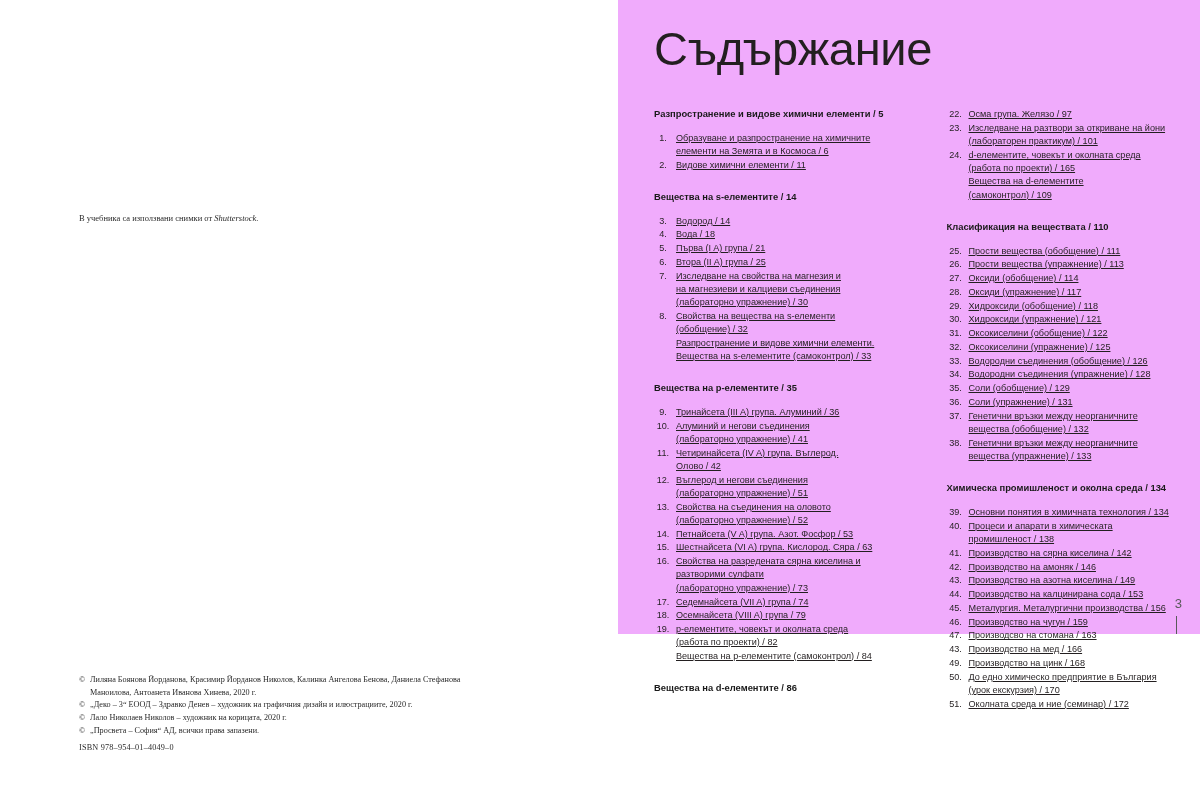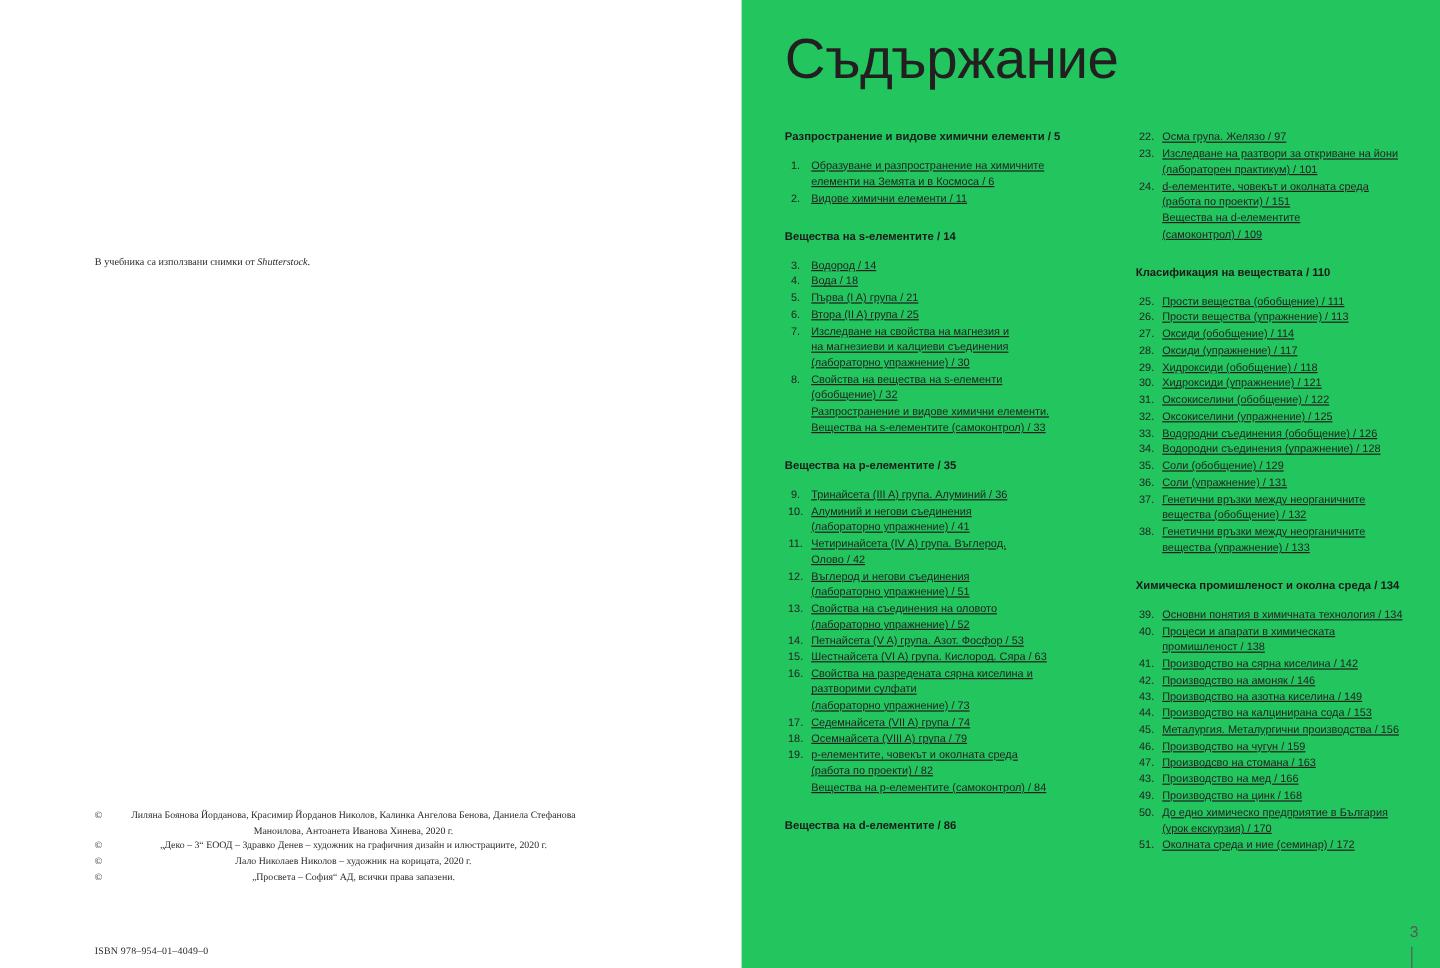--- a/index.html
+++ b/index.html
@@ -34,35 +34,35 @@
     position: absolute;
     left: 43px; top: 674px;
     width: 420px;
     font-family: "Liberation Serif", serif;
     font-size: 8.2px;
     line-height: 1.55;
     color: #2a2a2a;
   }
   .copy-line { display: flex; align-items: flex-start; }
   .copy-mark { width: 11px; flex: 0 0 11px; }
-  .copy-text { flex: 1 1 auto; text-align: center; }
+  .copy-text { flex: 1 1 auto; }
   .isbn {
     position: absolute;
-    left: 43px; top: 788px;
+    left: 43px; top: 743px;
     font-family: "Liberation Serif", serif;
     font-size: 8.2px;
     color: #2a2a2a;
     letter-spacing: 0.2px;
   }
 
   
   .page-right {
     position: relative;
-    width: 600px; height: 807px;
-    background: #22c55e;
+    width: 600px; height: 634px;
+    background: #f0abfc;
   }
   .toc-title {
     position: absolute;
     left: 36px; top: 23px;
     font-size: 47px;
     font-weight: 400;
     letter-spacing: -0.3px;
     color: #231f20;
     line-height: 1.1;
   }
@@ -313,21 +313,21 @@
                 <span class="num">23.</span>
                 <span class="txt">
                   <span class="cont">Изследване на разтвори за откриване на йони</span>
                   <span class="cont">(лабораторен практикум) / 101</span>
                 </span>
               </li>
               <li class="entry">
                 <span class="num">24.</span>
                 <span class="txt">
                   <span class="cont">d-елементите, човекът и околната среда</span>
-                  <span class="cont">(работа по проекти) / 151</span>
+                  <span class="cont">(работа по проекти) / 165</span>
                   <span class="cont">Вещества на d-елементите</span>
                   <span class="cont">(самоконтрол) / 109</span>
                 </span>
               </li>
             </ul>
           </div>
           <div class="sec-block">
             <div class="sec-head">Класификация на веществата / 110</div>
             <ul class="entries">
               <li class="entry">

